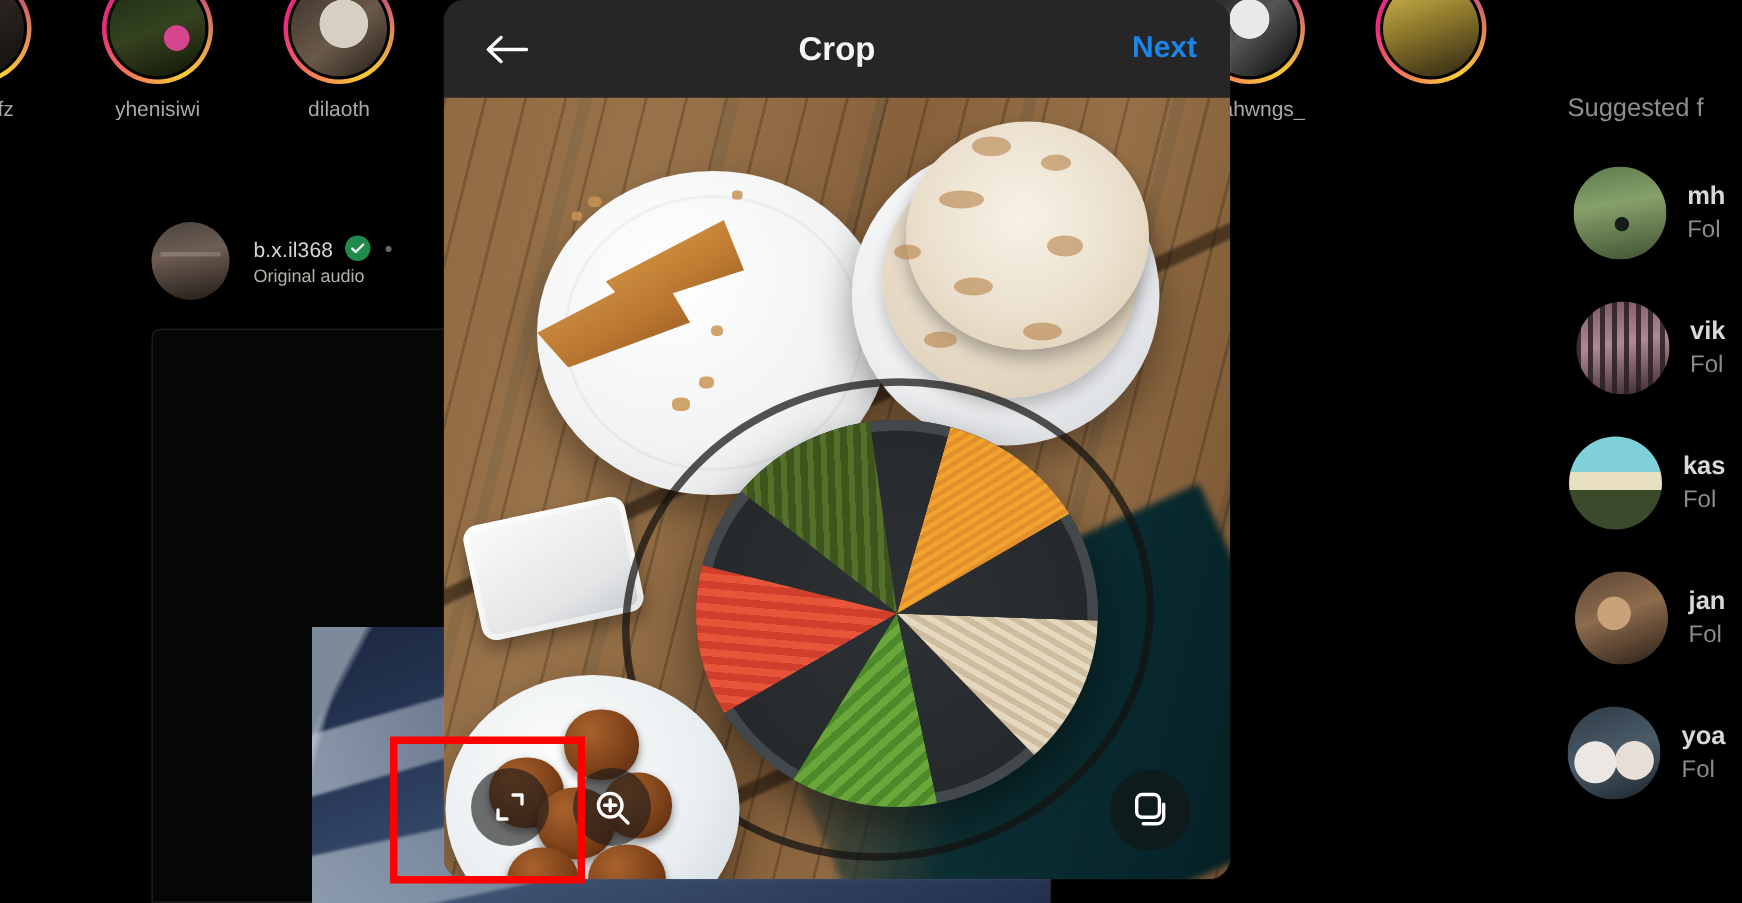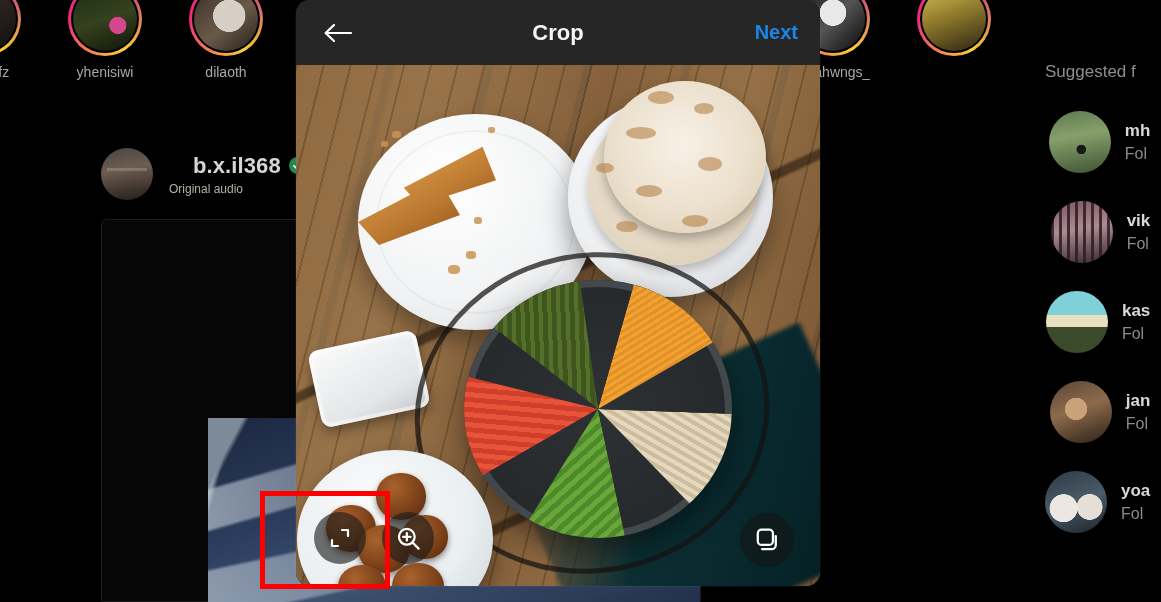--- a/index.html
+++ b/index.html
@@ -52,21 +52,21 @@
     background:#060606; border:1px solid #1c1c1c; border-top-left-radius:6px; border-top-right-radius:6px;
   }
   .post-header { position:absolute; left:101px; top:148px; display:flex; align-items:center; gap:16px; }
   .post-av { width:52px; height:52px; border-radius:50%; overflow:hidden;
     background:linear-gradient(170deg,#4a4440,#6e5d52 40%,#221c18);
     position:relative; }
   .post-av::after{ content:""; position:absolute; left:12%; top:38%; width:76%; height:6%;
     background:rgba(255,255,255,.18); }
   .post-meta { display:flex; flex-direction:column; gap:3px; }
   .post-user-row { display:flex; align-items:center; gap:8px; }
-  .post-user { font-size:22px; font-weight:bold; color:#d6d6d6; letter-spacing:.1px;margin-left:24px; }
+  .post-user { font-size:14px; font-weight:normal; color:#d6d6d6; letter-spacing:.1px; }
   .verified { width:17px; height:17px; border-radius:50%; background:#1f8a4c;
     display:flex; align-items:center; justify-content:center; }
   .verified svg { display:block; }
   .dot-sep { width:4px; height:4px; border-radius:50%; background:#6a6a6a; margin-left:2px;}
   .post-audio { font-size:12px; color:#b5b0a6; }
 
   
   .post-media {
     position:absolute; left:208px; top:418px; width:492px; height:184px;
     background:

